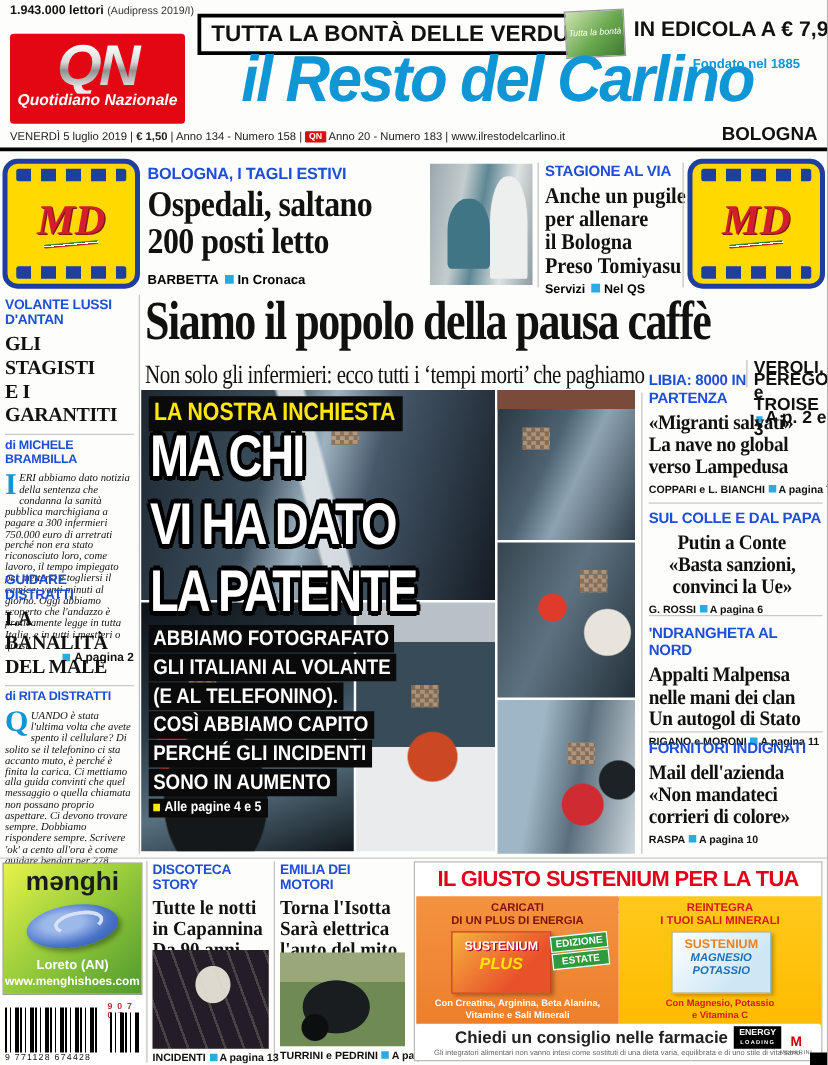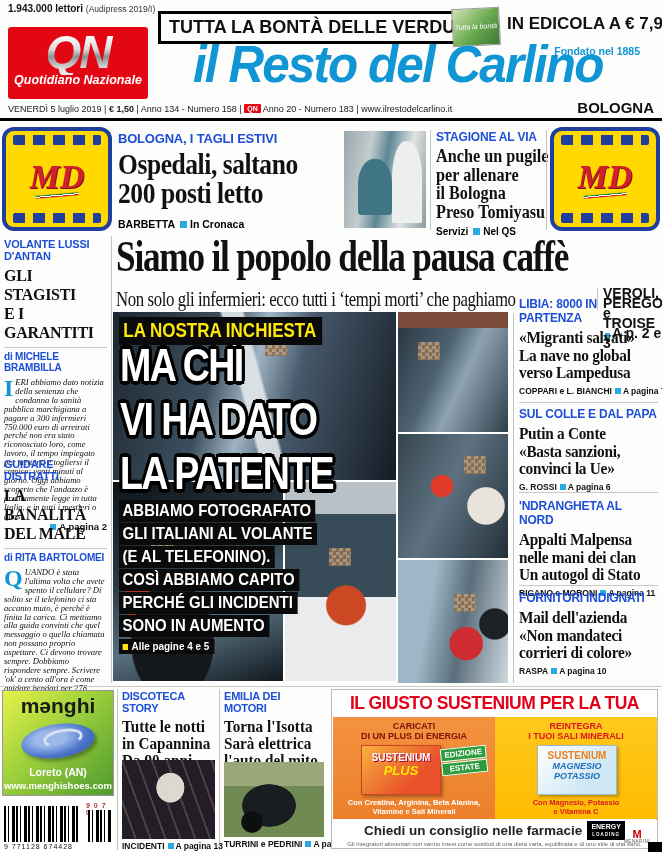--- a/index.html
+++ b/index.html
@@ -197,21 +197,21 @@
     <div class="edref"><span class="sq"></span><span>A pagina 2</span></div>
   </div>
 
   <div class="abs" style="left:4px;top:458px;width:103px;">
     <div class="kicker" style="font-size:11px;">GUIDARE DISTRATTI</div>
     <div class="edt" style="margin-top:4px;">
       <span>LA BANALITÀ</span><br>
       <span>DEL MALE</span>
     </div>
     <div class="hrule" style="margin:5px 0 3px 0;"></div>
-    <div class="kicker" style="font-size:10px;">di RITA BARTOLOMEI</div>
+    <div class="kicker" style="font-size:10px;">di RITA DISTRATTI</div>
     <div class="edbody" style="margin-top:5px;">
       <span class="dropcap">Q</span><span>UANDO è stata l'ultima volta che avete spento il cellulare? Di solito se il telefonino ci sta accanto muto, è perché è finita la carica. Ci mettiamo alla guida convinti che quel messaggio o quella chiamata non possano proprio aspettare. Ci devono trovare sempre. Dobbiamo rispondere sempre. Scrivere 'ok' a cento all'ora è come guidare bendati per 278 metri. Guardate la carrellata di foto.</span>
     </div>
     <div class="edref"><span class="sq"></span><span>A pagina 5</span></div>
   </div>
 
   <div class="abs" style="left:113px;top:312px;width:338px;height:371px;background:#fff;">
     <div class="tile" style="left:0;top:0;width:283px;height:168px;
        background:linear-gradient(75deg,transparent 46%,rgba(225,230,233,.9) 47% 53%,transparent 54%),
                   linear-gradient(105deg,#1d2730 0%,#3c4f5e 35%,#9fb4c2 48%,#46586a 62%,#141c24 100%);">
@@ -276,21 +276,21 @@
       <span class="scx" style="transform:scaleX(.93);">«Migranti salvati»</span><br>
       <span class="scx" style="transform:scaleX(.93);">La nave no global</span><br>
       <span class="scx" style="transform:scaleX(.93);">verso Lampedusa</span>
     </div>
     <div class="byl-s" style="margin-top:4px;"><span>COPPARI e L. BIANCHI</span><span class="sq"></span><span>A pagina 7</span></div>
   </div>
   <div class="abs hrule" style="left:519px;top:402px;width:139px;"></div>
 
   <div class="abs" style="left:519px;top:407px;width:140px;">
     <div class="kicker" style="font-size:12px;">SUL COLLE E DAL PAPA</div>
-    <div class="bhl" style="margin-top:4px;">
+    <div class="bhl" style="margin-top:4px;text-align:center;">
       <span class="scx" style="transform:scaleX(.93);">Putin a Conte</span><br>
       <span class="scx" style="transform:scaleX(.93);">«Basta sanzioni,</span><br>
       <span class="scx" style="transform:scaleX(.93);">convinci la Ue»</span>
     </div>
     <div class="byl-s" style="margin-top:4px;"><span>G. ROSSI</span><span class="sq"></span><span>A pagina 6</span></div>
   </div>
   <div class="abs hrule" style="left:519px;top:492px;width:139px;"></div>
 
   <div class="abs" style="left:519px;top:499px;width:140px;">
     <div class="kicker" style="font-size:12px;">'NDRANGHETA AL NORD</div>

